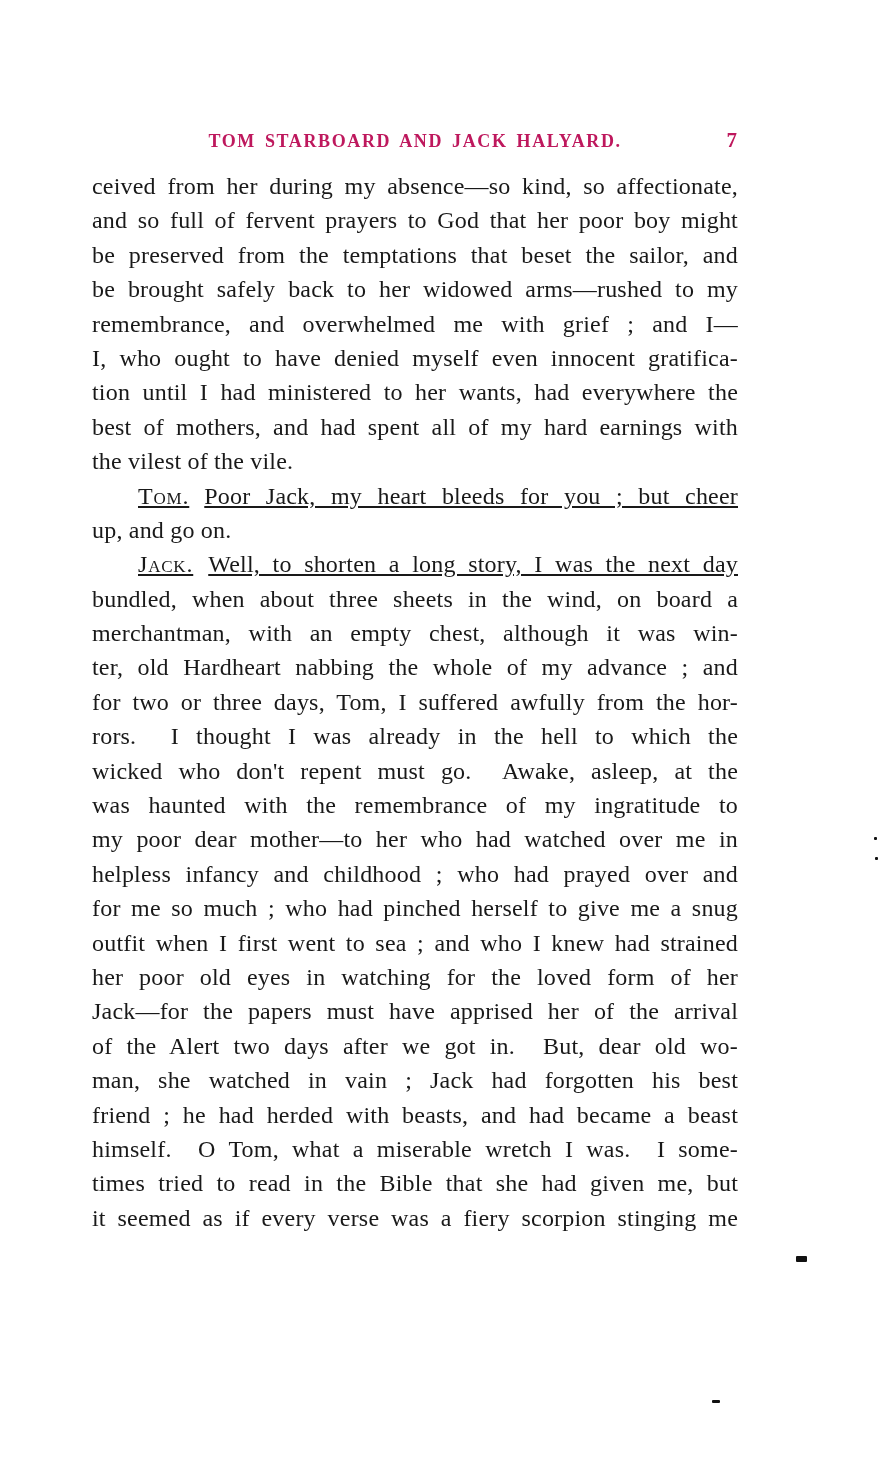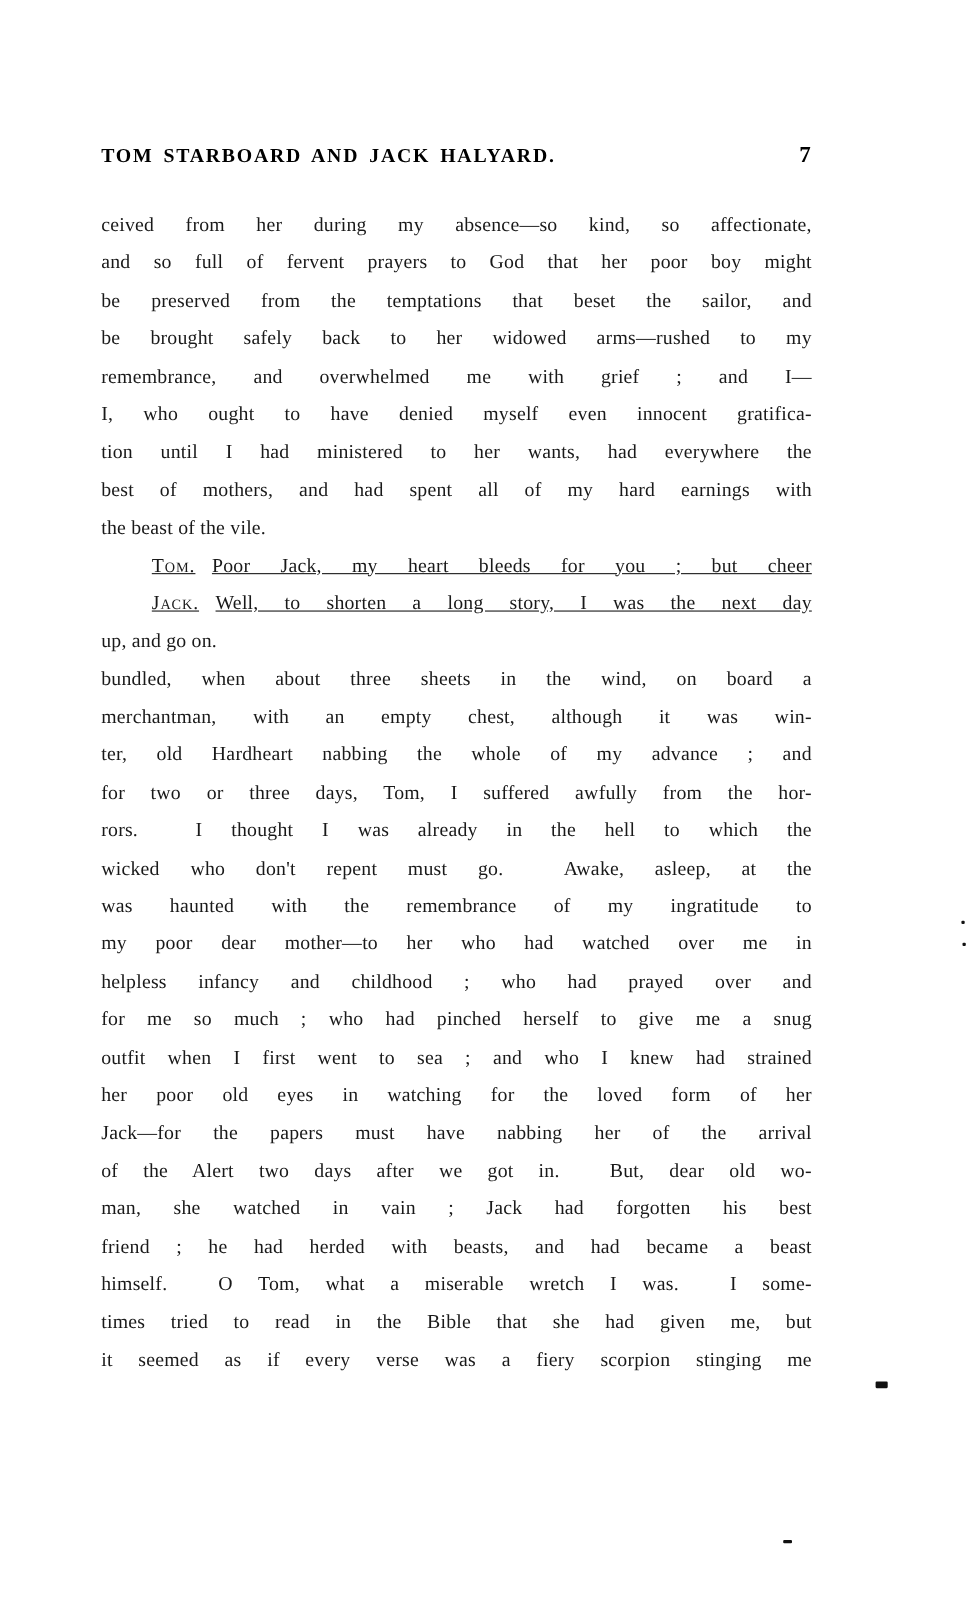--- a/index.html
+++ b/index.html
@@ -11,42 +11,41 @@
   }
   .page {
     position: relative;
     width: 888px; height: 1475px;
     background: #ffffff;
     color: #1a1a1a;
   }
   .running-head {
     position: absolute;
     left: 92px; top: 131px; width: 646px;
-    text-align: left;
+    text-align: center;
     font-size: 18px;
     letter-spacing: 1.6px;
     word-spacing: 3px;
-    color: #000000;
+    color: #be185d;
     font-weight: 600;
   }
   .page-number {
     position: absolute;
     right: 1px; top: -3px;
     font-size: 21px;
     font-weight: bold;
     letter-spacing: 0;
   }
   .text-block {
     position: absolute;
     left: 92px; top: 169px; width: 646px;
-    font-size: 18px;
+    font-size: 24px;
     line-height: 34.4px;
     letter-spacing: 0.2px;
     color: #191919;
-    margin-top: 18px;
   }
   .line {
     text-align: justify;
     text-align-last: justify;
     height: 34.4px;
   }
   .line.para-end { text-align-last: left; }
   .line.indent { text-indent: 46px; text-decoration: underline; }
   .speaker {
     font-variant: small-caps;
@@ -71,37 +70,37 @@
 
   <div class="text-block">
       <div class="line">ceived from her during my absence—so kind, so affectionate,</div>
       <div class="line">and so full of fervent prayers to God that her poor boy might</div>
       <div class="line">be preserved from the temptations that beset the sailor, and</div>
       <div class="line">be brought safely back to her widowed arms—rushed to my</div>
       <div class="line">remembrance, and overwhelmed me with grief&nbsp;; and I—</div>
       <div class="line">I, who ought to have denied myself even innocent gratifica-</div>
       <div class="line">tion until I had ministered to her wants, had everywhere the</div>
       <div class="line">best of mothers, and had spent all of my hard earnings with</div>
-      <div class="line para-end">the beast of the vile.</div>
+      <div class="line para-end">the vilest of the vile.</div>
       <div class="line indent"><span class="speaker">Tom.</span>Poor Jack, my heart bleeds for you&nbsp;; but cheer</div>
+      <div class="line para-end">up, and go on.</div>
       <div class="line indent"><span class="speaker">Jack.</span>Well, to shorten a long story, I was the next day</div>
-      <div class="line para-end">up, and go on.</div>
       <div class="line">bundled, when about three sheets in the wind, on board a</div>
       <div class="line">merchantman, with an empty chest, although it was win-</div>
       <div class="line">ter, old Hardheart nabbing the whole of my advance&nbsp;; and</div>
       <div class="line">for two or three days, Tom, I suffered awfully from the hor-</div>
       <div class="line">rors.&nbsp; I thought I was already in the hell to which the</div>
       <div class="line">wicked who don't repent must go.&nbsp; Awake, asleep, at the</div>
       <div class="line">was haunted with the remembrance of my ingratitude to</div>
       <div class="line">my poor dear mother—to her who had watched over me in</div>
       <div class="line">helpless infancy and childhood&nbsp;; who had prayed over and</div>
       <div class="line">for me so much&nbsp;; who had pinched herself to give me a snug</div>
       <div class="line">outfit when I first went to sea&nbsp;; and who I knew had strained</div>
       <div class="line">her poor old eyes in watching for the loved form of her</div>
-      <div class="line">Jack—for the papers must have nabbing her of the arrival</div>
+      <div class="line">Jack—for the papers must have apprised her of the arrival</div>
       <div class="line">of the Alert two days after we got in.&nbsp; But, dear old wo-</div>
       <div class="line">man, she watched in vain&nbsp;; Jack had forgotten his best</div>
       <div class="line">friend&nbsp;; he had herded with beasts, and had became a beast</div>
       <div class="line">himself.&nbsp; O Tom, what a miserable wretch I was.&nbsp; I some-</div>
       <div class="line">times tried to read in the Bible that she had given me, but</div>
       <div class="line">it seemed as if every verse was a fiery scorpion stinging me</div>
     </div>
 
 <div class="speck" style="left: 874px; top: 837px; width: 3px; height: 3px;"></div>
     <div class="speck" style="left: 875px; top: 857px; width: 3px; height: 3px;"></div>

